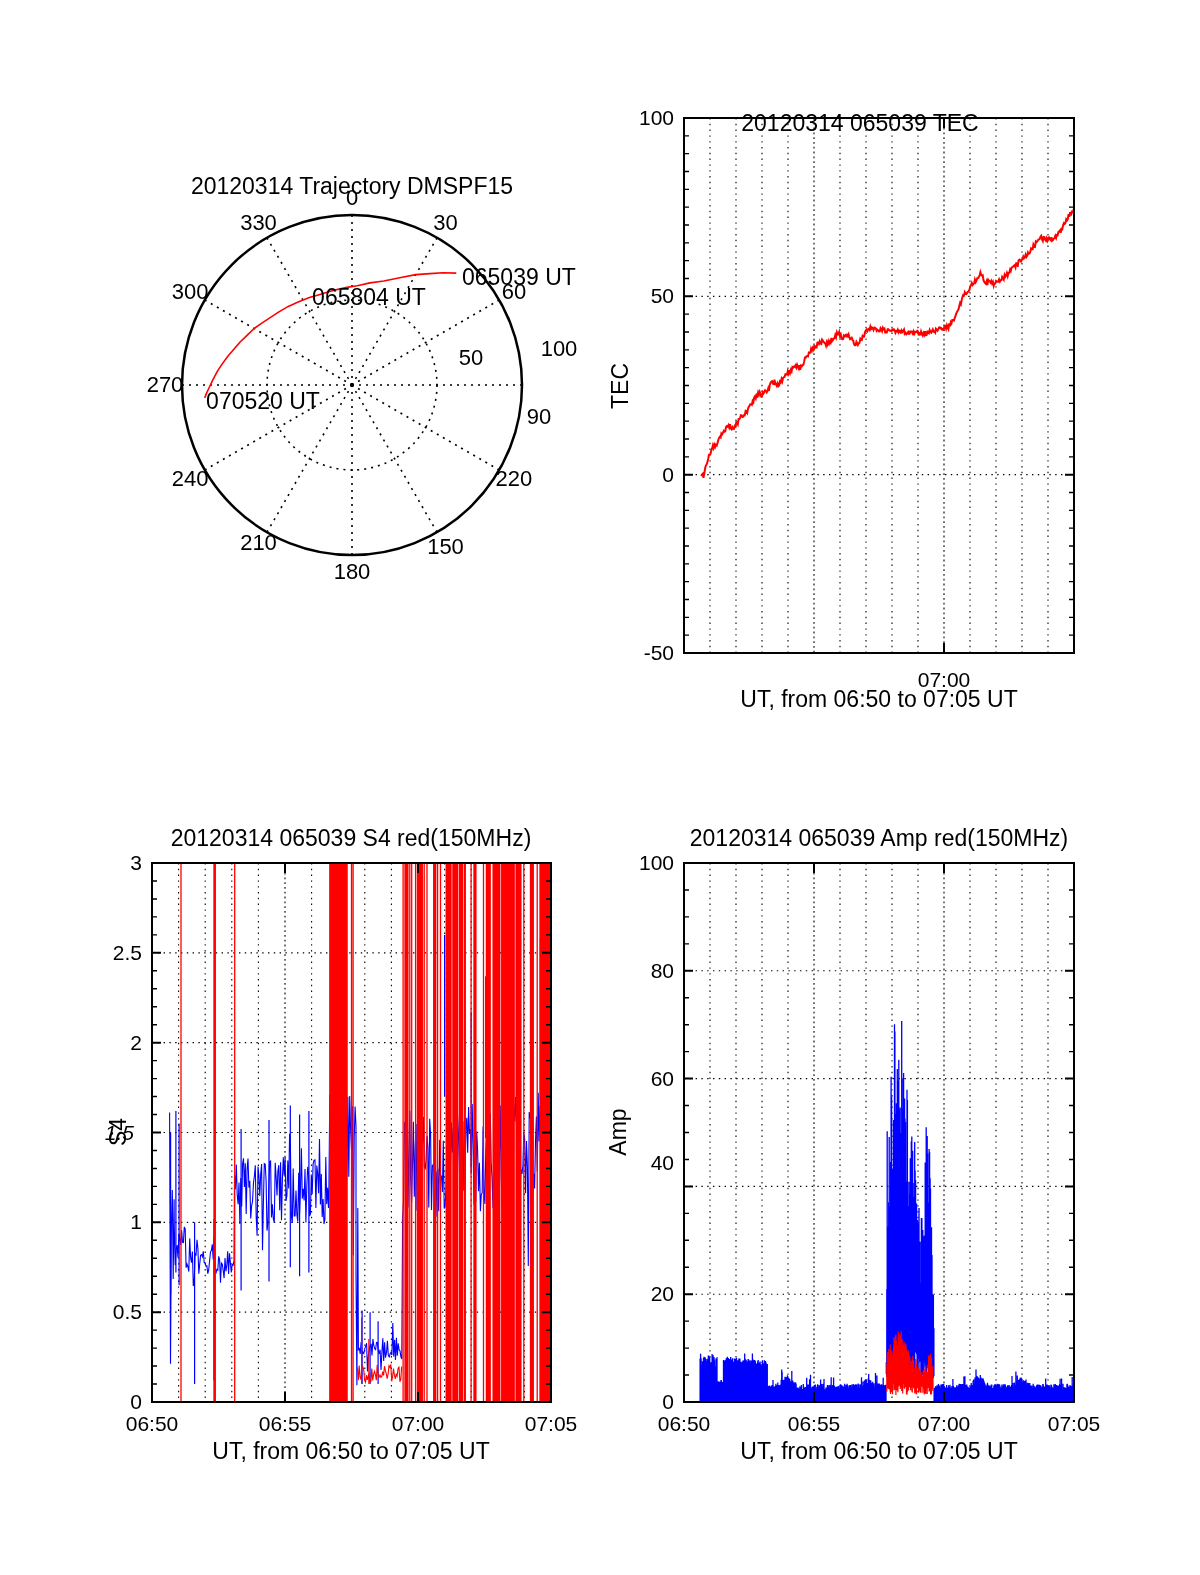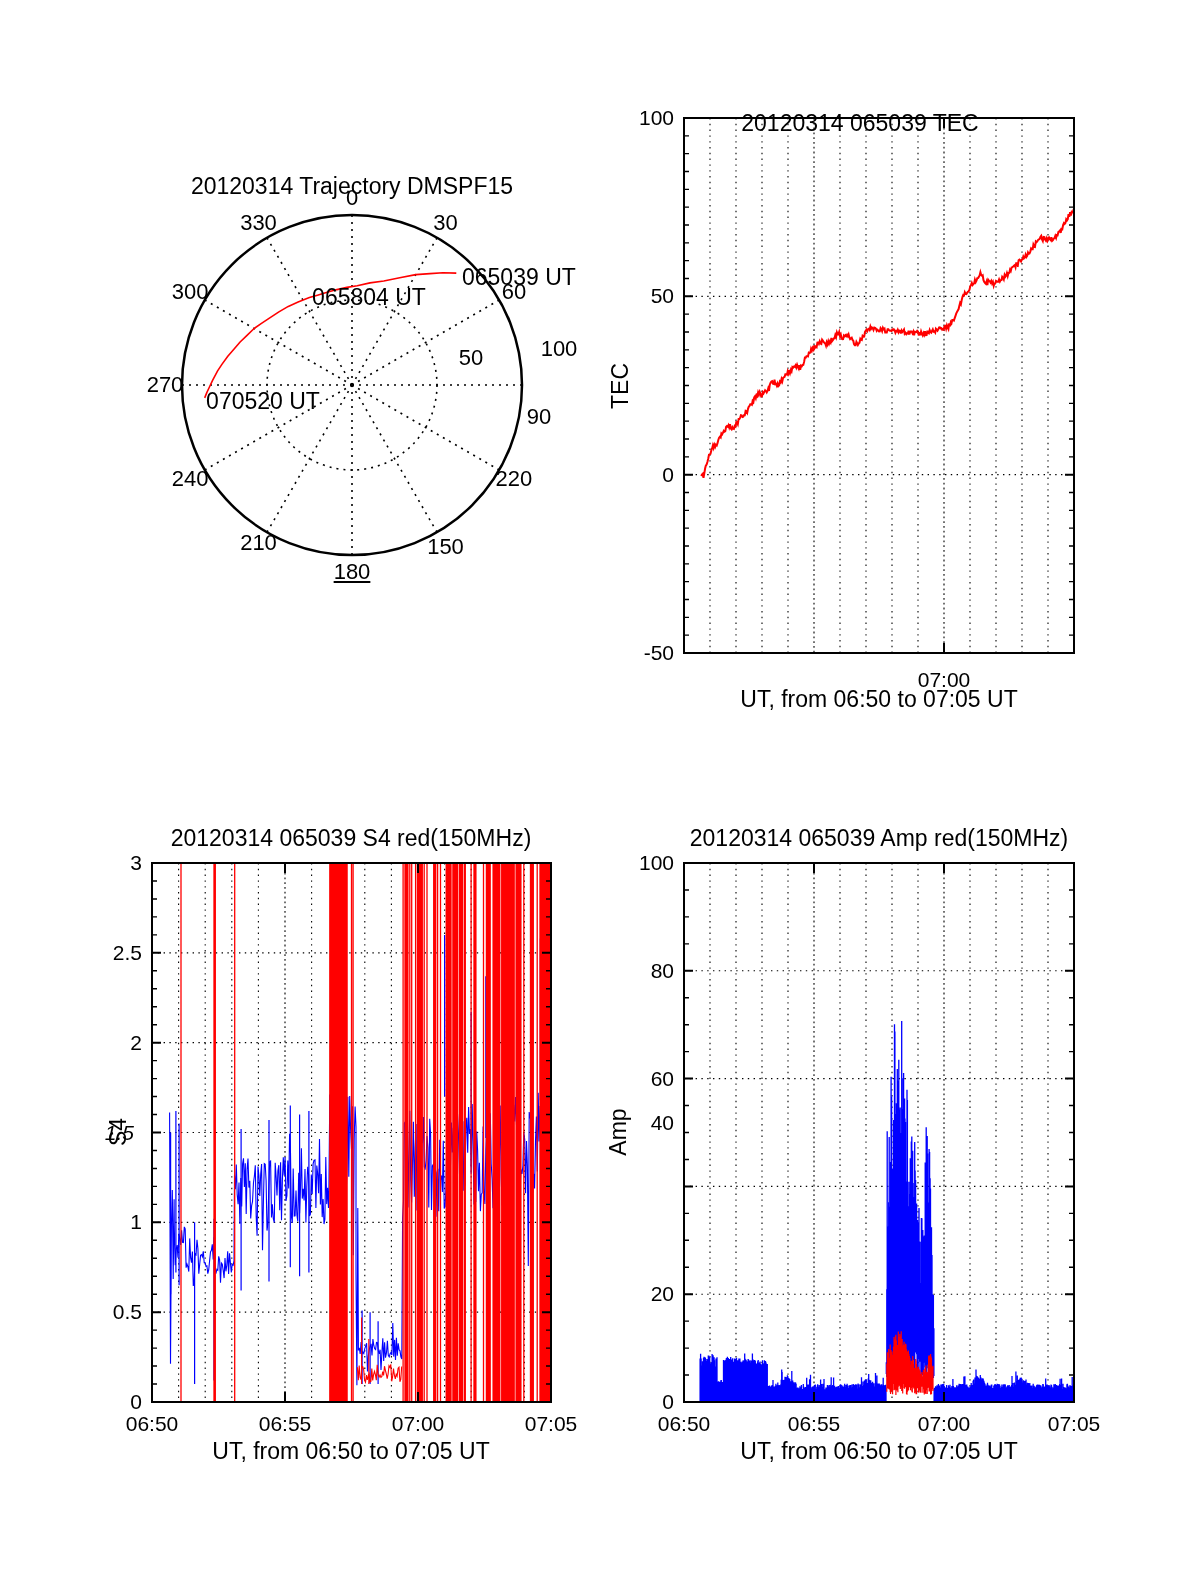--- a/index.html
+++ b/index.html
@@ -148,21 +148,21 @@
   <div class="lbl tl-c">070520 UT</div>
 
   <div class="lbl ring-50">50</div>
   <div class="lbl ring-100">100</div>
 <div class="tick az" style="left: 352px; top: 198px; transform: translate(-50%, -50%);">0</div>
     <div class="tick az" style="left: 445.5px; top: 223.053px; transform: translate(-50%, -50%);">30</div>
     <div class="tick az" style="left: 513.947px; top: 291.5px; transform: translate(-50%, -50%);">60</div>
     <div class="tick az" style="left: 539px; top: 385px; transform: translate(-50%, -50%); margin-top: 32px;">90</div>
     <div class="tick az" style="left: 513.947px; top: 478.5px; transform: translate(-50%, -50%);">220</div>
     <div class="tick az" style="left: 445.5px; top: 546.947px; transform: translate(-50%, -50%);">150</div>
-    <div class="tick az" style="left: 352px; top: 572px; transform: translate(-50%, -50%); text-decoration: underline;">180</div>
+    <div class="tick az" style="left: 352px; top: 572px; transform: translate(-50%, -50%);">180</div>
     <div class="tick az" style="left: 258.5px; top: 543px; transform: translate(-50%, -50%);">210</div>
     <div class="tick az" style="left: 190.053px; top: 478.5px; transform: translate(-50%, -50%);">240</div>
     <div class="tick az" style="left: 165px; top: 385px; transform: translate(-50%, -50%);">270</div>
     <div class="tick az" style="left: 190.053px; top: 291.5px; transform: translate(-50%, -50%);">300</div>
     <div class="tick az" style="left: 258.5px; top: 223.053px; transform: translate(-50%, -50%);">330</div>
     <div class="tick " style="left: 674px; top: 118px; transform: translate(-100%, -50%);">100</div>
     <div class="tick " style="left: 674px; top: 296.333px; transform: translate(-100%, -50%);">50</div>
     <div class="tick " style="left: 674px; top: 474.667px; transform: translate(-100%, -50%);">0</div>
     <div class="tick " style="left: 674px; top: 653px; transform: translate(-100%, -50%);">-50</div>
     <div class="tick " style="left: 944px; top: 680px; transform: translate(-50%, -50%);">07:00</div>
@@ -173,20 +173,20 @@
     <div class="tick " style="left: 142px; top: 1222.33px; transform: translate(-100%, -50%);">1</div>
     <div class="tick " style="left: 142px; top: 1312.17px; transform: translate(-100%, -50%);">0.5</div>
     <div class="tick " style="left: 142px; top: 1402px; transform: translate(-100%, -50%);">0</div>
     <div class="tick " style="left: 152px; top: 1424px; transform: translate(-50%, -50%);">06:50</div>
     <div class="tick " style="left: 285px; top: 1424px; transform: translate(-50%, -50%);">06:55</div>
     <div class="tick " style="left: 418px; top: 1424px; transform: translate(-50%, -50%);">07:00</div>
     <div class="tick " style="left: 551px; top: 1424px; transform: translate(-50%, -50%);">07:05</div>
     <div class="tick " style="left: 674px; top: 863px; transform: translate(-100%, -50%);">100</div>
     <div class="tick " style="left: 674px; top: 970.8px; transform: translate(-100%, -50%);">80</div>
     <div class="tick " style="left: 674px; top: 1078.6px; transform: translate(-100%, -50%);">60</div>
-    <div class="tick " style="left: 674px; top: 1123px; transform: translate(-100%, -50%); text-align: center;">40</div>
+    <div class="tick " style="left: 674px; top: 1163px; transform: translate(-100%, -50%); text-align: center;">40</div>
     <div class="tick " style="left: 674px; top: 1294.2px; transform: translate(-100%, -50%);">20</div>
     <div class="tick " style="left: 674px; top: 1402px; transform: translate(-100%, -50%);">0</div>
     <div class="tick " style="left: 684px; top: 1424px; transform: translate(-50%, -50%);">06:50</div>
     <div class="tick " style="left: 814px; top: 1424px; transform: translate(-50%, -50%);">06:55</div>
     <div class="tick " style="left: 944px; top: 1424px; transform: translate(-50%, -50%);">07:00</div>
     <div class="tick " style="left: 1074px; top: 1424px; transform: translate(-50%, -50%);">07:05</div>
   </div>
 
 </body></html>

